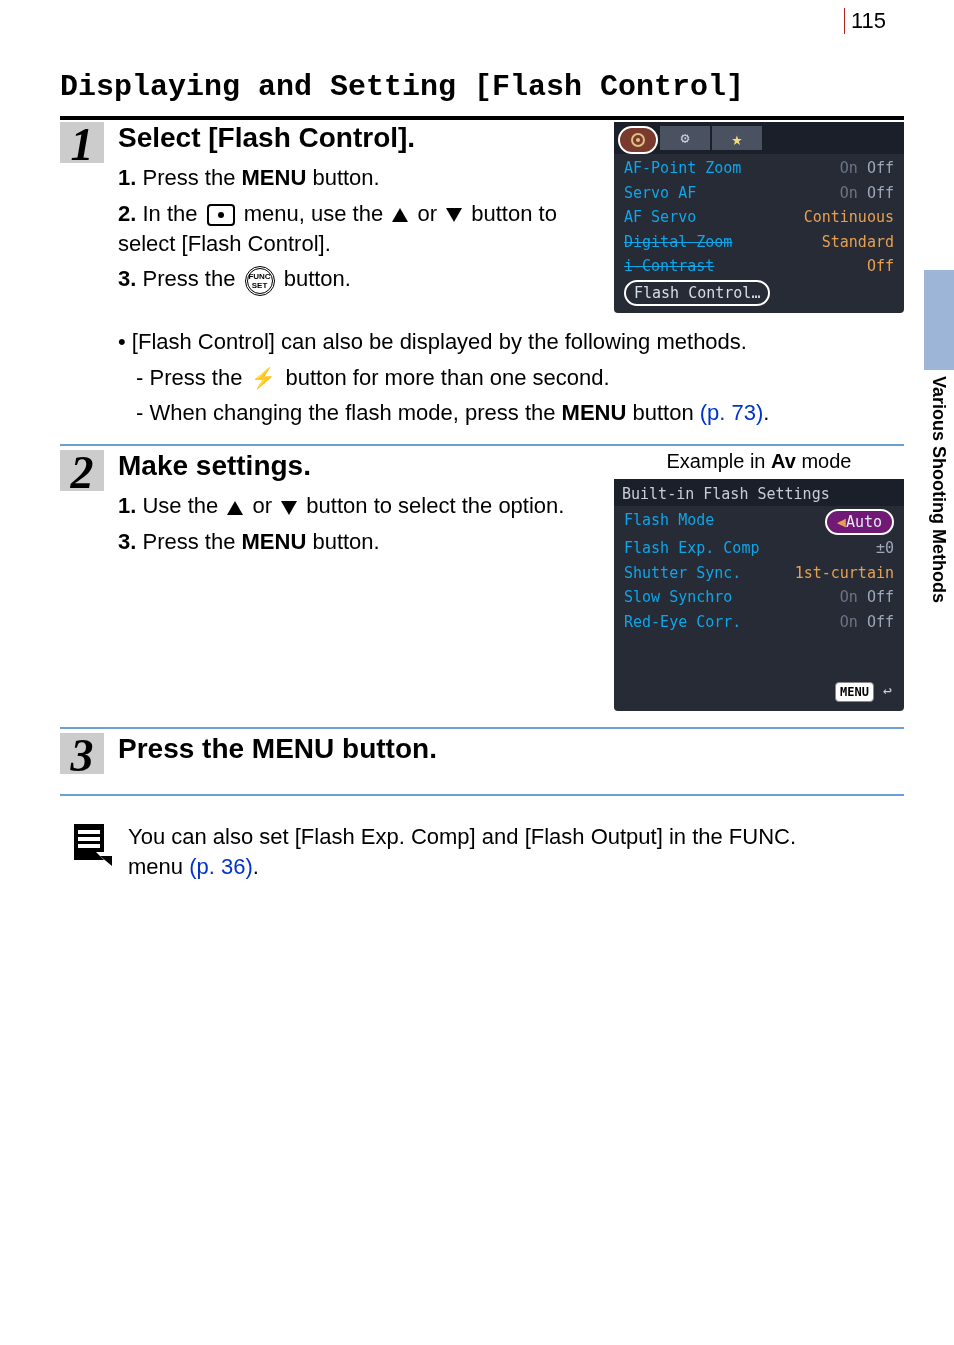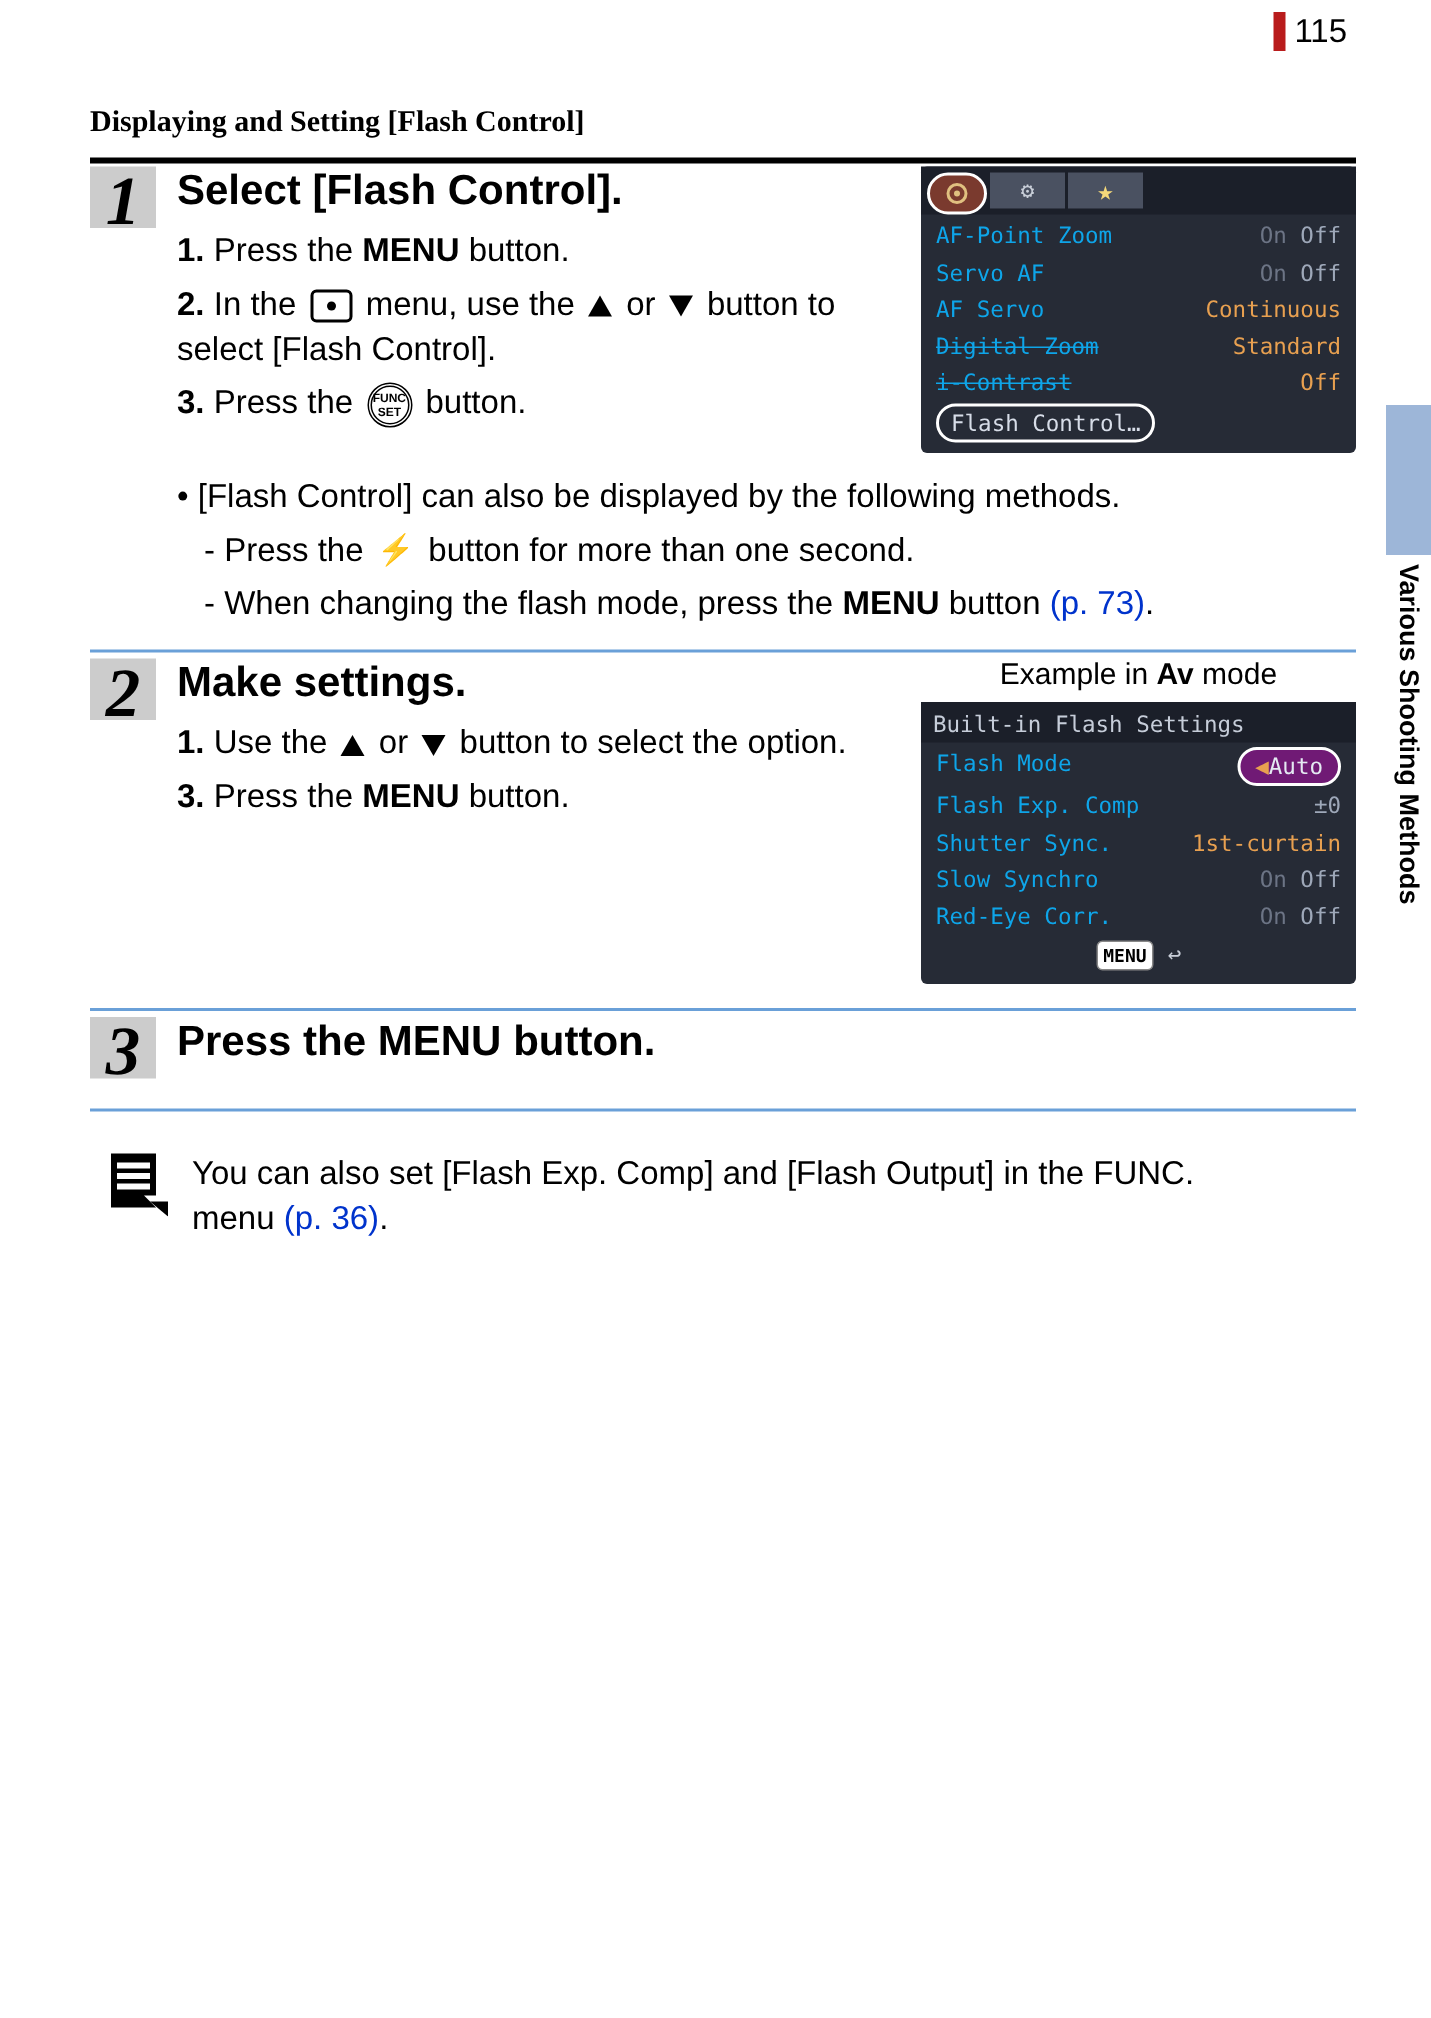--- a/index.html
+++ b/index.html
@@ -7,32 +7,32 @@
     font-family: Arial, Helvetica, sans-serif;
     background: #fff;
     width: 954px;
     height: 1345px;
     position: relative;
     color: #000;
   }
   .page-mark {
     position: absolute;
     top: 8px;
-    right: 56px;
-    border-left: 8px solid #b91c1c;
+    right: 68px;
+    border-left: 1px solid #b91c1c;
     padding-left: 6px;
     line-height: 1.2;
     margin-left: 12px;
   }
   .page-mark .num { font-size: 22px; }
   .content { padding: 70px 50px 0 60px; }
   .h1 {
-    font-size: 20px;
+    font-size: 30px;
     font-weight: 900;
-    font-family: Liberation Serif, serif;
+    font-family: Liberation Mono, monospace;
     margin-bottom: 12px;
   }
   .section-rule { border: none; border-top: 4px solid #000; margin-bottom: 2px; }
   .step { position: relative; margin-bottom: 2px; }
   .step-head { display: flex; align-items: flex-start; }
   .stepnum-box {
     width: 44px;
     background: #ccc;
     text-align: center;
     margin-right: 14px;
@@ -336,21 +336,21 @@
                 <span class="value orange">1st-curtain</span>
               </div>
             <div class="item">
                 <span class="label">Slow Synchro</span>
                 <span><span class="value dim">On</span> <span class="value">Off</span></span>
               </div>
             <div class="item">
                 <span class="label">Red-Eye Corr.</span>
                 <span><span class="value dim">On</span> <span class="value">Off</span></span>
               </div>
-            <div style="text-align:center;padding:2px 4px;"><span class="menu-pill">MENU</span> ↩</div>
+            <div style="text-align:right;padding:2px 4px;margin-top:44px;"><span class="menu-pill">MENU</span> ↩</div>
           </div>
         </div>
       </div>
     </div>
   </div>
 
   <hr class="thin-rule">
 
   <div class="step">
     <div class="step-head">

